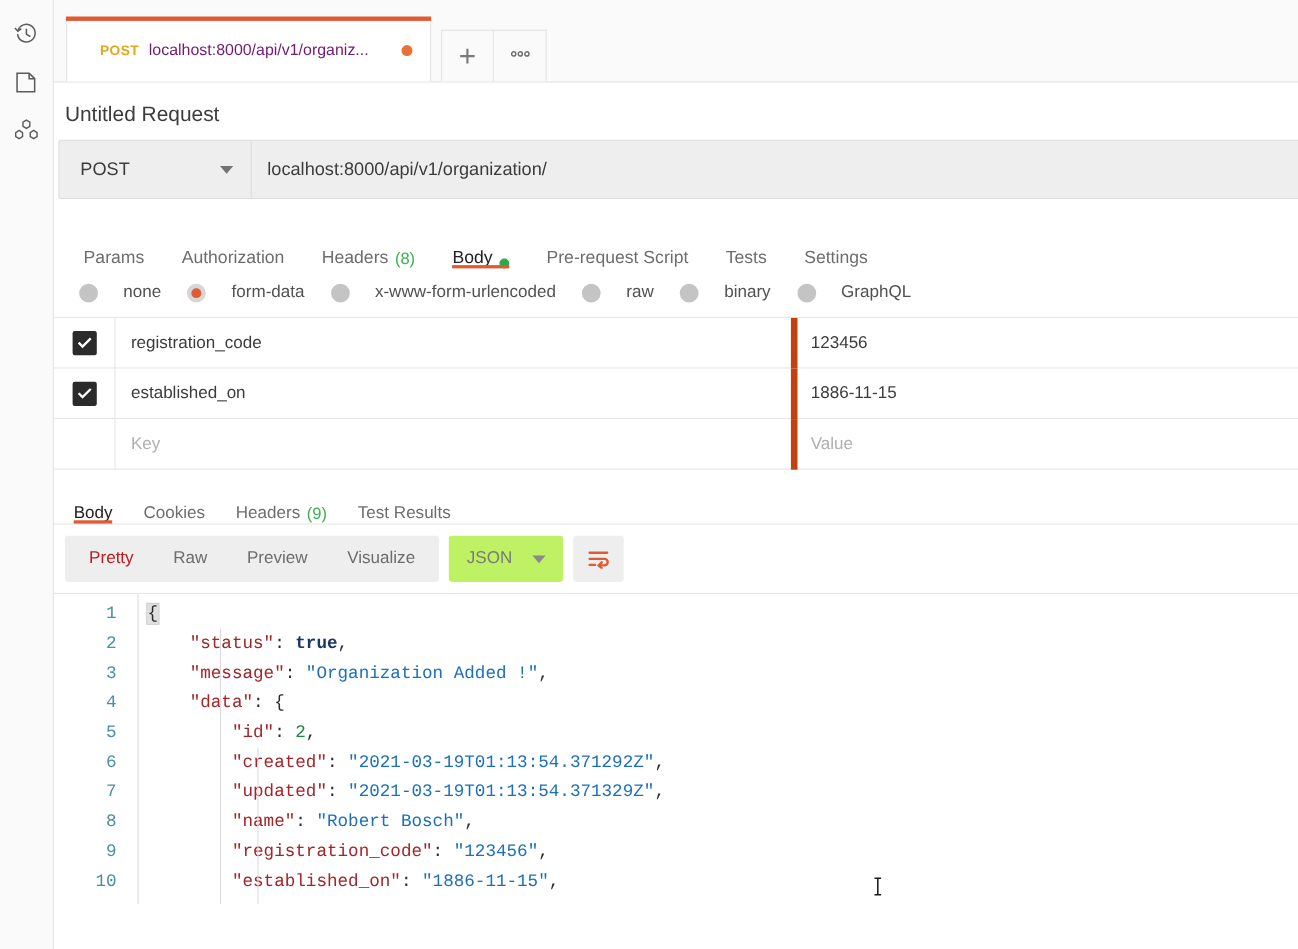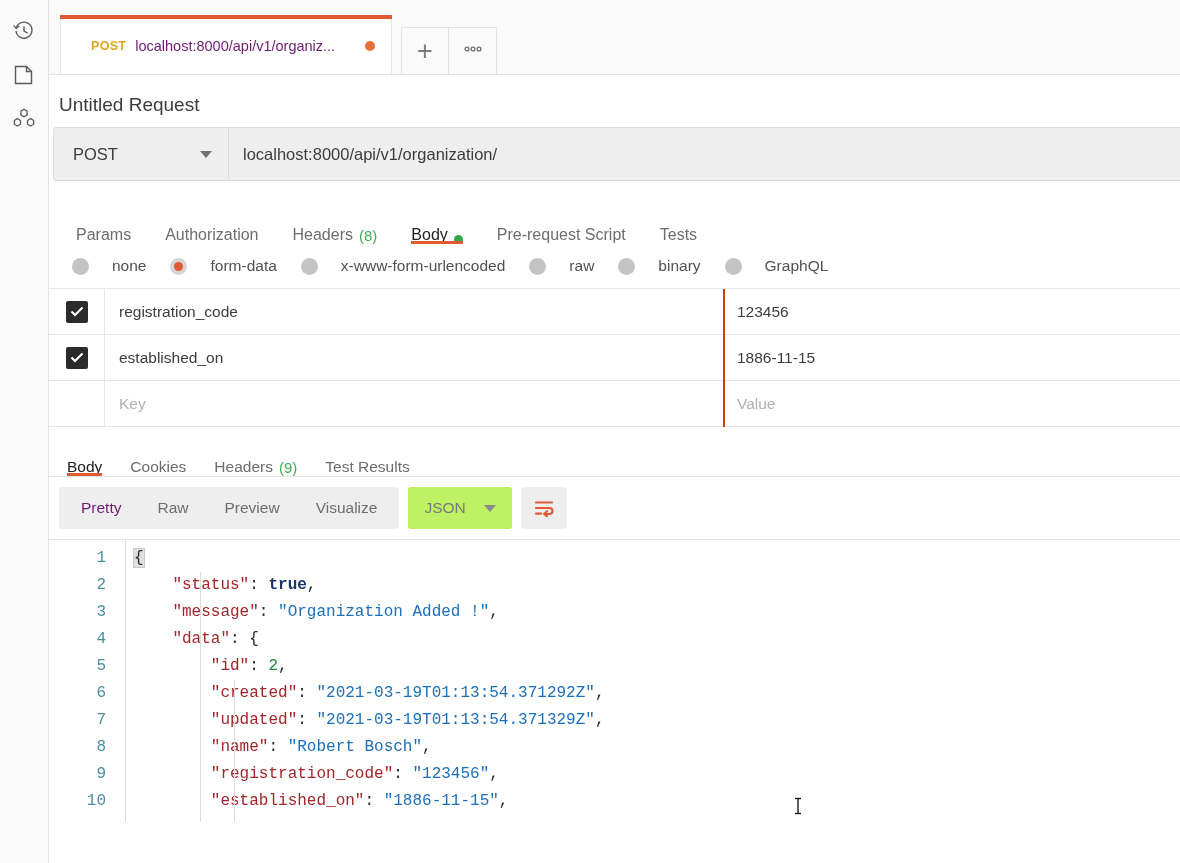--- a/index.html
+++ b/index.html
@@ -184,21 +184,21 @@
     background: #2b2b2b; border-radius: 2px;
     display: flex; align-items: center; justify-content: center;
     cursor: pointer;
   }
   .cbox svg { display: block; }
   .cbox.empty { background: transparent; }
   .fd-key {
     width: 620px; flex: 0 0 620px;
     padding-left: 14px;
     font-size: 15.5px; color: #3c3c3c;
-    border-right: 2px solid #c2410c;
+    border-right: 6px solid #c2410c;
     height: 46px; display: flex; align-items: center;
     cursor: text;
   }
   .fd-val {
     flex: 1 1 auto; padding-left: 12px;
     font-size: 15.5px; color: #3c3c3c;
     height: 46px; display: flex; align-items: center;
     cursor: text;
   }
   .ph { color: #b0b0b0; }
@@ -224,21 +224,21 @@
     display: flex; align-items: center;
     background: #eeeeee; border-radius: 3px;
     height: 42px; padding: 0 4px;
   }
   .seg-item {
     padding: 0 18px; height: 42px;
     display: flex; align-items: center;
     font-size: 15.5px; color: #6d6d6d;
     cursor: pointer; border-radius: 3px;
   }
-  .seg-item.active { color: #701a75; }
+  .seg-item.active { color: #b91c1c; }
   .fmt-select {
     display: flex; align-items: center; gap: 18px;
     background: #bef264; border-radius: 3px;
     height: 42px; padding: 0 16px;
     font-size: 15.5px; color: #7a7a7a;
     cursor: pointer;
   }
   .fmt-select .caret { border-top-color: #8a8a8a; }
   .wrap-btn {
     width: 46px; height: 42px;
@@ -367,20 +367,23 @@
       </div>
       <div class="rtab active">
         <span>Body</span>
         <span class="rtab-dot"></span>
       </div>
       <div class="rtab">
         <span>Pre-request Script</span>
       </div>
       <div class="rtab">
         <span>Tests</span>
+      </div>
+      <div class="rtab">
+        <span>Settings</span>
       </div>
     </div>
 
     <div class="bodytypes">
       <div class="btype">
         <span class="radio"></span>
         <span class="btype-label">none</span>
       </div>
       <div class="btype">
         <span class="radio sel"></span>

